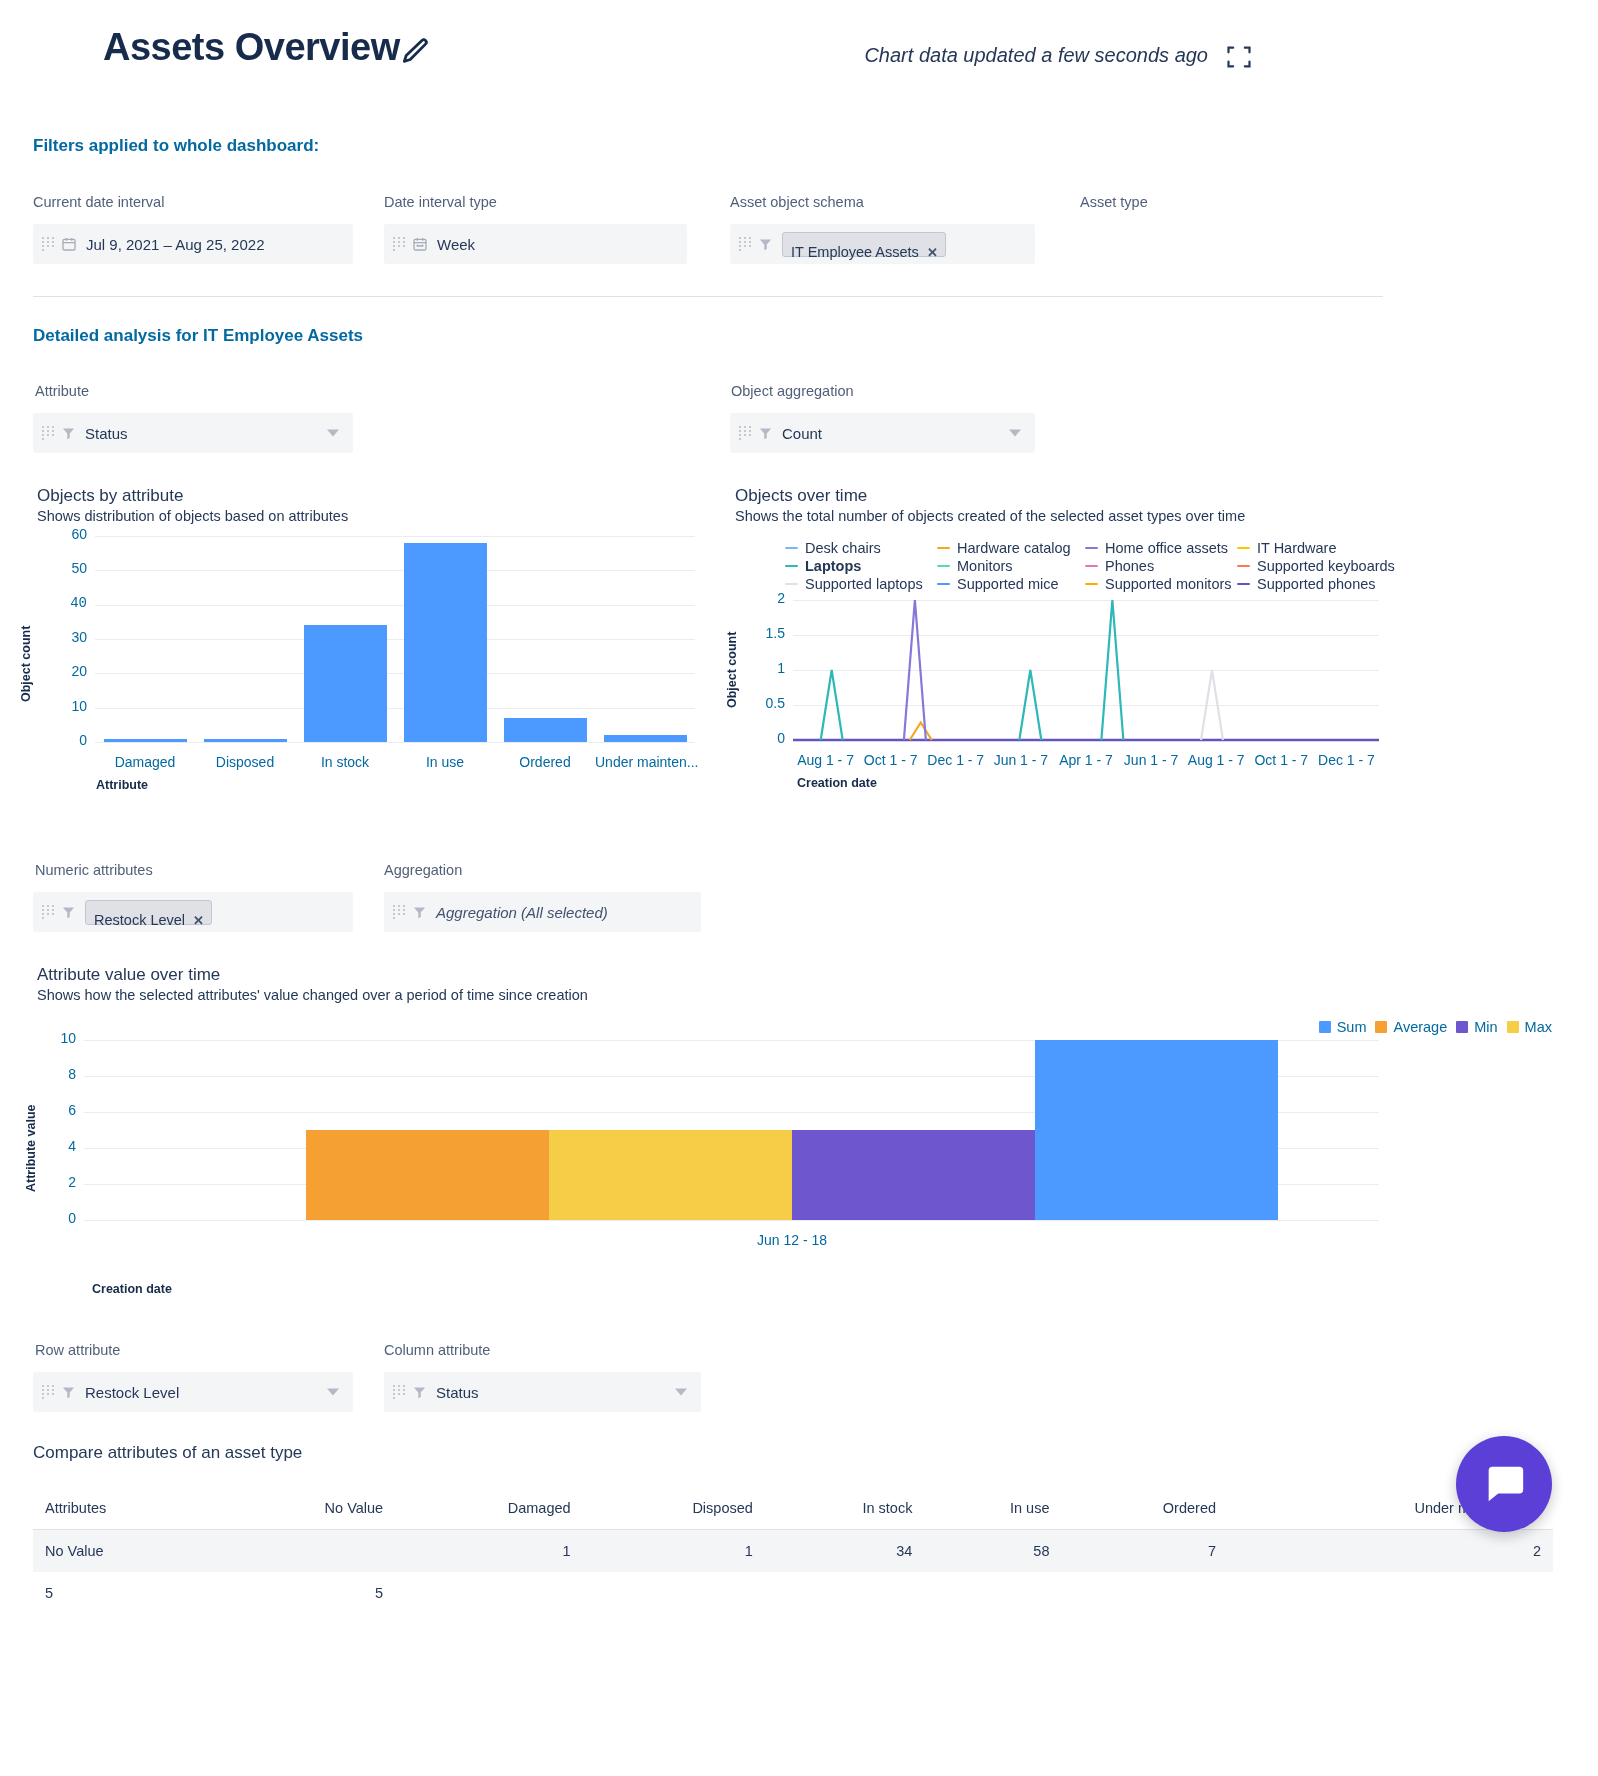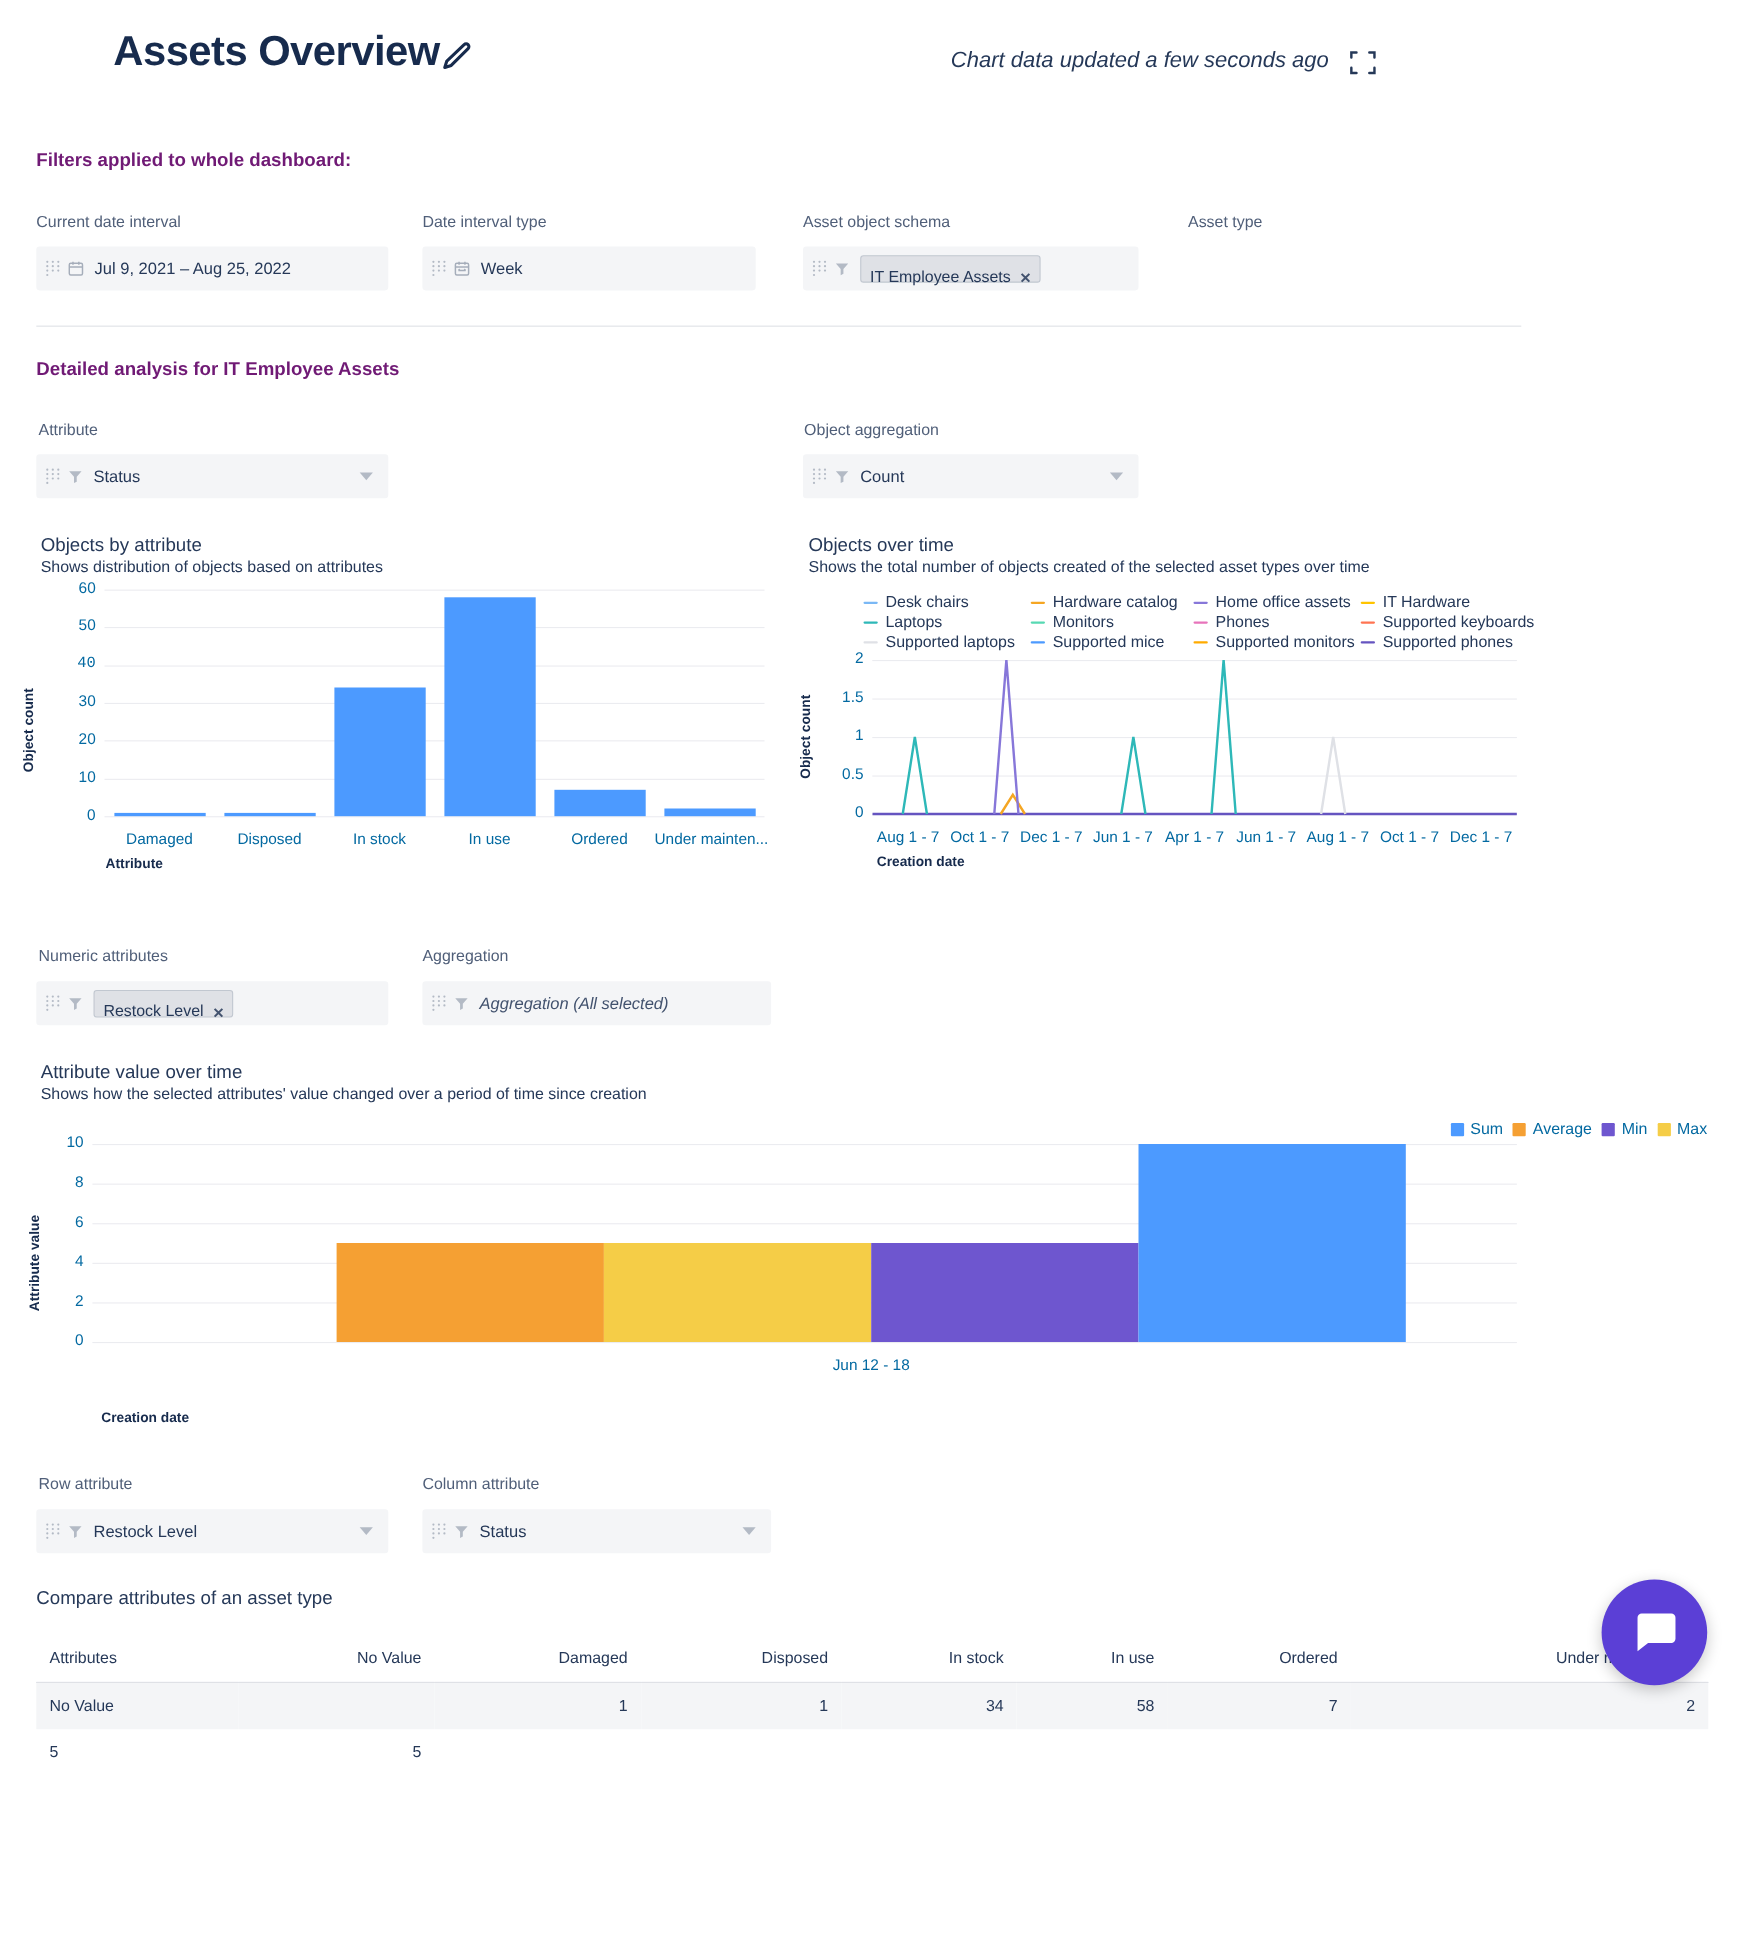--- a/index.html
+++ b/index.html
@@ -24,21 +24,21 @@
   }
   .edit-icon { position:absolute; left:399px; top:8px; width:32px; height:32px; cursor:pointer; }
   .updated-text {
     position:absolute; right:92px; top:16px;
     font-size:20px; font-style:italic; color:#253858; white-space:nowrap;
   }
   .expand-icon { position:absolute; right:47px; top:15px; width:28px; height:28px; cursor:pointer; }
 
   
   .sec-heading {
-    position:absolute; font-size:17px; font-weight:700; color:#701a75;
+    position:absolute; font-size:17px; font-weight:700; color:#0369a1;
   }
 
   
   .field-label { position:absolute; font-size:14.5px; color:#505f79; }
   .field-box {
     position:absolute; height:40px; background:#f4f5f7; border-radius:3px;
     display:flex; align-items:center; cursor:pointer;
   }
   .grip { width:12px; margin-left:9px; display:flex; flex-wrap:wrap; gap:2px 3px; flex:0 0 auto; }
   .grip i { width:2px; height:2px; background:#b3bac5; border-radius:50%; display:block; }
@@ -284,21 +284,21 @@
       <span>Hardware catalog</span>
       </div>
       <div class="li" style="width:152px;">
       <span class="dash" style="background:#8777d9;"></span>
       <span>Home office assets</span>
       </div>
       <div class="li" style="width:158px;">
       <span class="dash" style="background:#ffc400;"></span>
       <span>IT Hardware</span>
       </div>
-      <div class="li" style="width:152px;">
+      <div class="li" style="width:152px;font-weight:bold;">
       <span class="dash" style="background:#2eb8b8;"></span>
       <span>Laptops</span>
       </div>
       <div class="li" style="width:148px;">
       <span class="dash" style="background:#57d9b3;"></span>
       <span>Monitors</span>
       </div>
       <div class="li" style="width:152px;">
       <span class="dash" style="background:#e774bb;"></span>
       <span>Phones</span>

